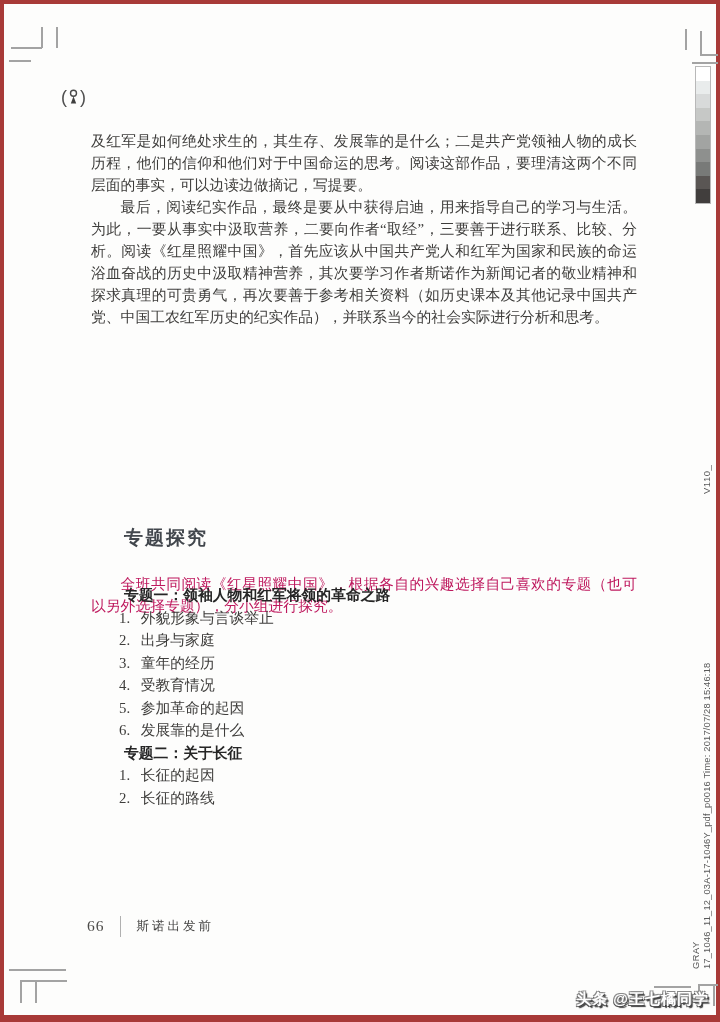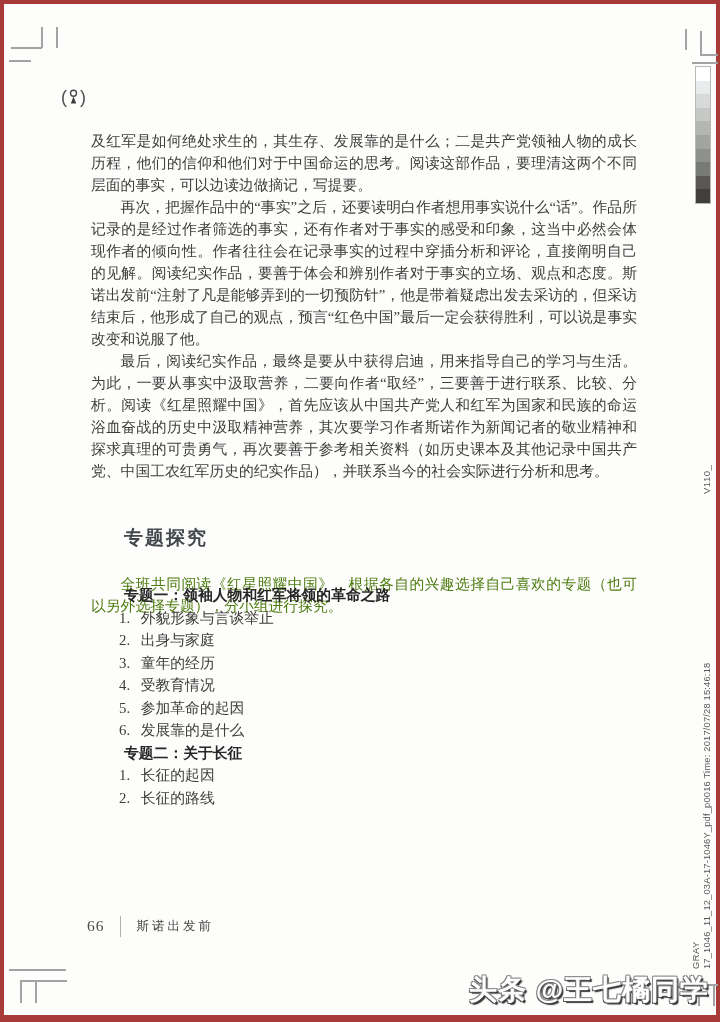--- a/index.html
+++ b/index.html
@@ -38,21 +38,21 @@
   .body-text p.ind{text-indent:2em;}
   
   .sec-head{
     position:absolute;left:120px;top:521px;margin:0;
     font-size:19px;font-weight:600;letter-spacing:2px;color:#42474d;
     font-family:"Liberation Serif","DejaVu Serif",serif;
   }
   
   .intro{
     position:absolute;left:87px;top:569px;width:546px;margin:0;
-    font-size:14.8px;line-height:22px;color:#4d7c0f;
+    font-size:14.8px;line-height:22px;color:#be185d;
     text-indent:2em;text-align:justify;
   }
   
   .topics{
     position:absolute;left:87px;top:580px;width:546px;
     font-size:14.8px;line-height:22.5px;color:#3e3d3b;
   }
   .topic-title{
     font-family:"Liberation Sans","DejaVu Sans",sans-serif;
     font-weight:bold;color:#262626;padding-left:33px;
@@ -74,21 +74,21 @@
     font-family:"Liberation Sans","DejaVu Sans",sans-serif;
     color:#585858;white-space:nowrap;
   }
   .v1{left:697px;top:490px;width:40px;font-size:9.5px;letter-spacing:.5px;}
   .v2{left:698px;top:965px;width:380px;font-size:9.3px;letter-spacing:.2px;}
   .v3{left:687px;top:965px;width:40px;font-size:9.3px;letter-spacing:.5px;}
   
   .watermark{
     position:absolute;right:7px;bottom:6px;
     font-family:"Liberation Sans","DejaVu Sans",sans-serif;
-    font-size:28px;font-weight:bold;color:#ffffff;letter-spacing:1px;
+    font-size:15px;font-weight:bold;color:#ffffff;letter-spacing:1px;
     text-shadow:
       -1px -1px 0 #8a8a8a, 1px -1px 0 #8a8a8a,
       -1px 1px 0 #555, 1px 1px 0 #3c3c3c,
       2px 2px 1px #383838;
     text-align: right;
   }
 </style>
 </head>
 <body>
 
@@ -131,21 +131,20 @@
     <span class="paren">(</span>
     <svg width="11" height="16" viewBox="0 0 11 16">
       <circle cx="5.5" cy="4.2" r="3" fill="none" stroke="#4a4a4a" stroke-width="1.4"></circle>
       <path d="M5.5 7.2 L8.2 14.5 L2.8 14.5 Z" fill="#3f3f3f"></path>
     </svg>
     <span class="paren">)</span>
   </div>
 
   <div class="body-text" id="bodyText">
       <p class="noind">及红军是如何绝处求生的，其生存、发展靠的是什么；二是共产党领袖人物的成长历程，他们的信仰和他们对于中国命运的思考。阅读这部作品，要理清这两个不同层面的事实，可以边读边做摘记，写提要。</p>
-      <p class="ind">再次，把握作品中的“事实”之后，还要读明白作者想用事实说什么“话”。作品所记录的是经过作者筛选的事实，还有作者对于事实的感受和印象，这当中必然会体现作者的倾向性。作者往往会在记录事实的过程中穿插分析和评论，直接阐明自己的见解。阅读纪实作品，要善于体会和辨别作者对于事实的立场、观点和态度。斯诺出发前“注射了凡是能够弄到的一切预防针”，他是带着疑虑出发去采访的，但采访结束后，他形成了自己的观点，预言“红色中国”最后一定会获得胜利，可以说是事实改变和说服了他。</p>
       <p class="ind">最后，阅读纪实作品，最终是要从中获得启迪，用来指导自己的学习与生活。为此，一要从事实中汲取营养，二要向作者“取经”，三要善于进行联系、比较、分析。阅读《红星照耀中国》，首先应该从中国共产党人和红军为国家和民族的命运浴血奋战的历史中汲取精神营养，其次要学习作者斯诺作为新闻记者的敬业精神和探求真理的可贵勇气，再次要善于参考相关资料（如历史课本及其他记录中国共产党、中国工农红军历史的纪实作品），并联系当今的社会实际进行分析和思考。</p>
     </div>
 
   <h2 class="sec-head">专题探究</h2>
 
   <p class="intro">全班共同阅读《红星照耀中国》，根据各自的兴趣选择自己喜欢的专题（也可以另外选择专题），分小组进行探究。</p>
 
   <div class="topics" id="topics">
       <div class="topic-title">专题一：领袖人物和红军将领的革命之路</div>
       <div class="topic-item"><span class="num">1.</span><span> 外貌形象与言谈举止</span></div>

